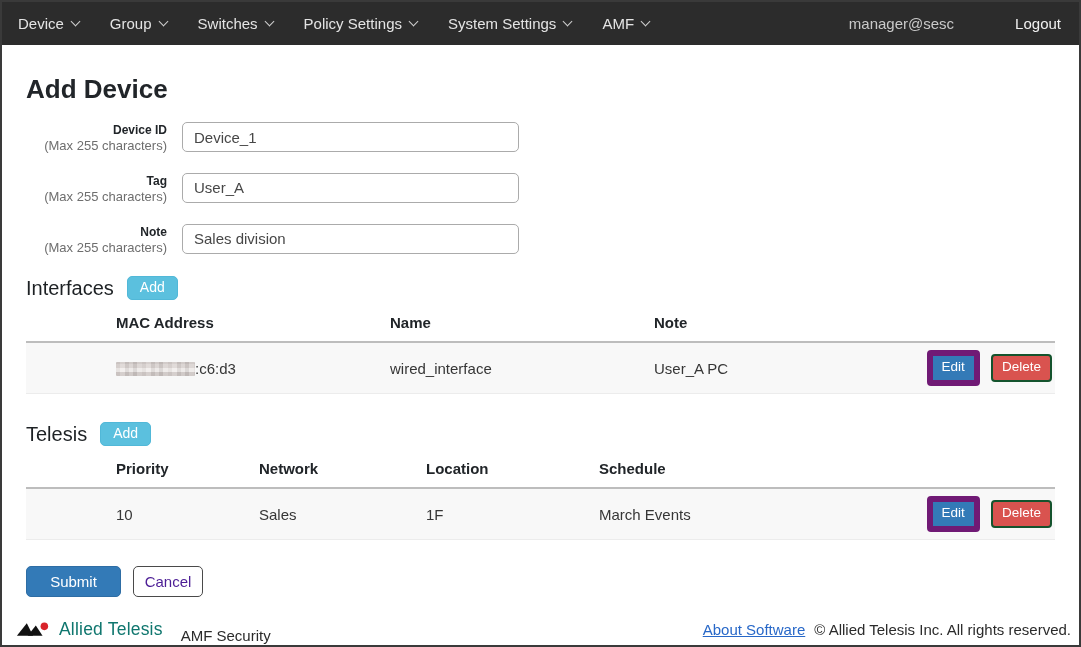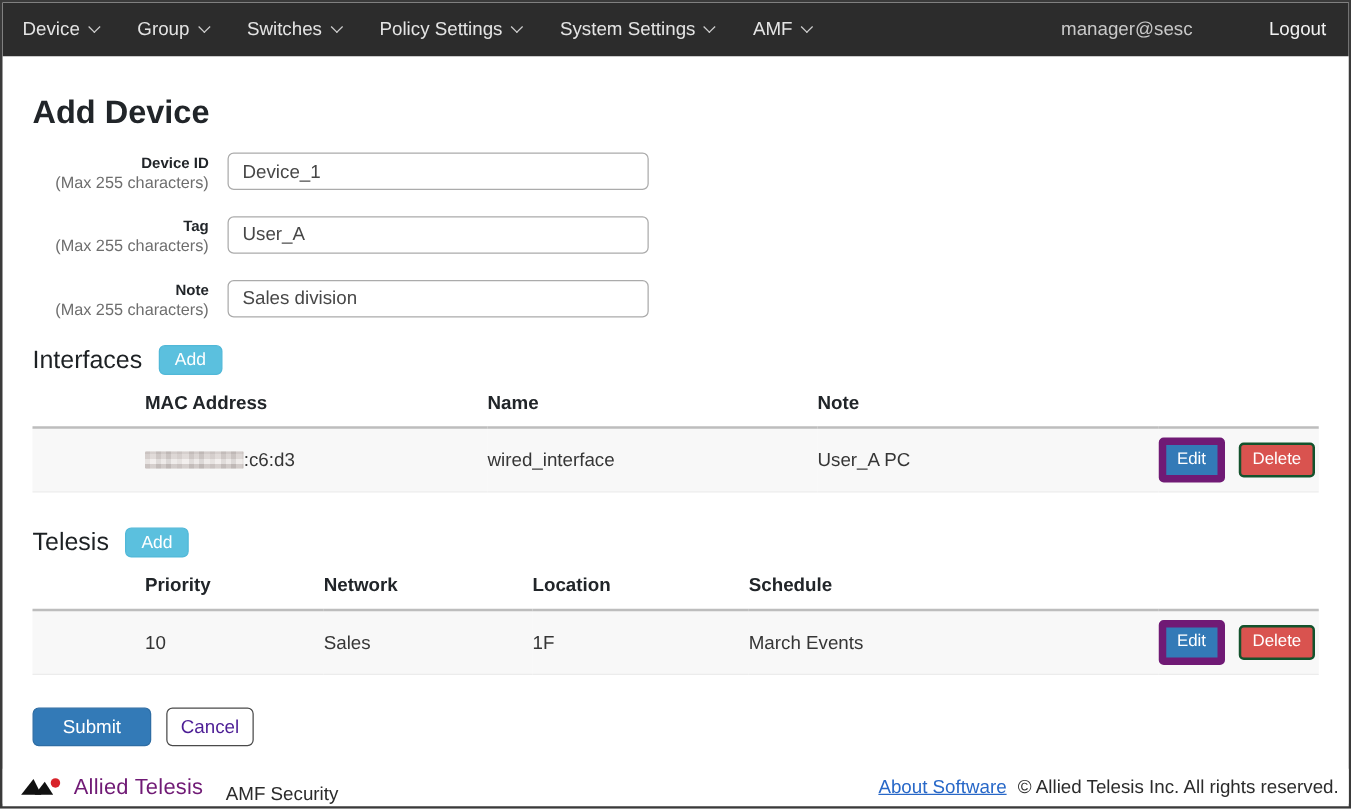--- a/index.html
+++ b/index.html
@@ -94,21 +94,21 @@
 
   
   footer {
     margin-top: auto; flex-shrink: 0;
     height: 28px; margin-bottom: 2px;
     display: flex; align-items: center;
     padding: 0 8px 0 14px;
     background: #fff;
   }
   .brand { display: flex; align-items: center; gap: 7px; }
-  .brand-name { font-size: 17.5px; color: #701a75; letter-spacing: 0.2px; }
+  .brand-name { font-size: 17.5px; color: #0f766e; letter-spacing: 0.2px; }
   .product-name { font-size: 15px; color: #2b2b2b; margin-left: 11px; margin-top: 12px; }
   .footer-right { margin-left: auto; display: flex; align-items: flex-start; gap: 9px; font-size: 15px; }
   .about-link { color: #2868c8; text-decoration: underline; cursor: pointer; }
   .copyright { color: #2b2b2b; }
 </style>
 </head>
 <body>
 
 <div class="frame">
 

